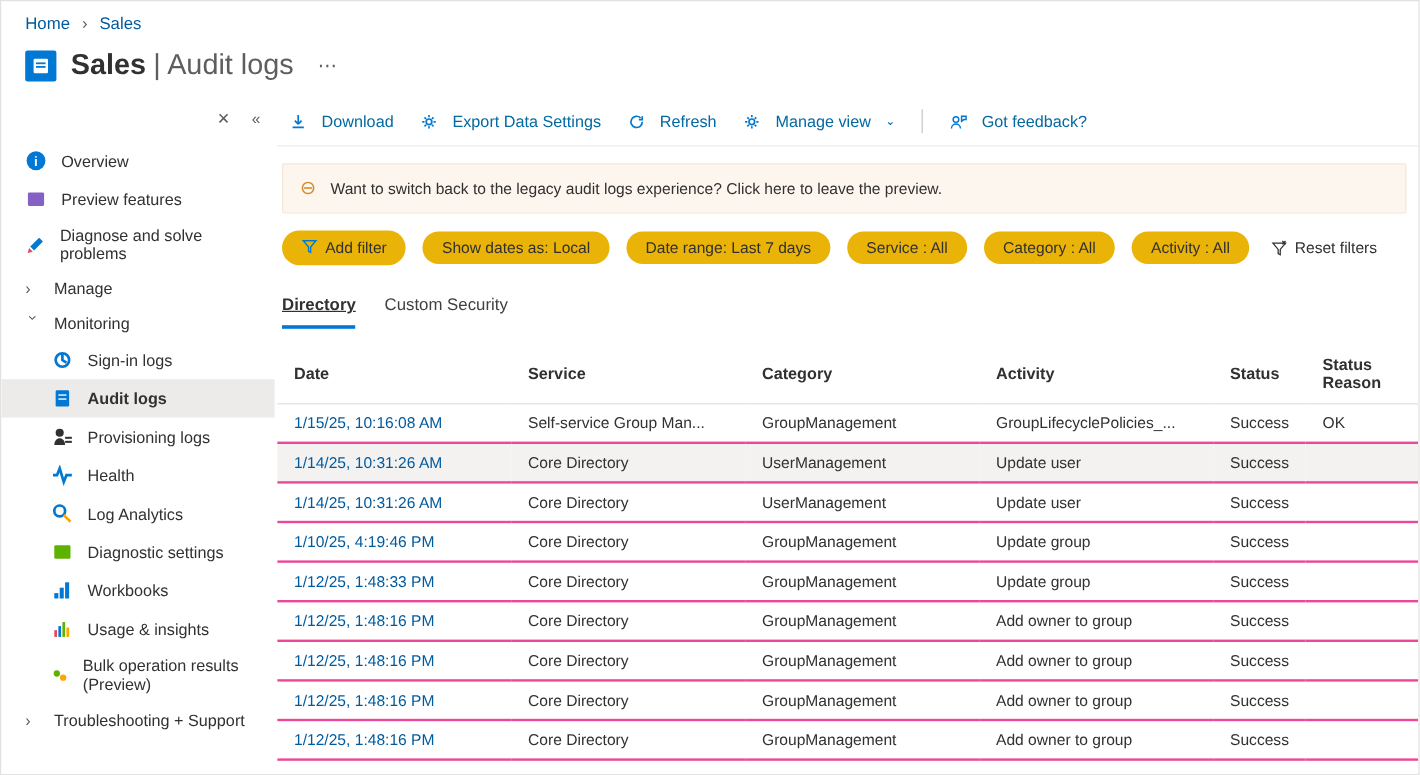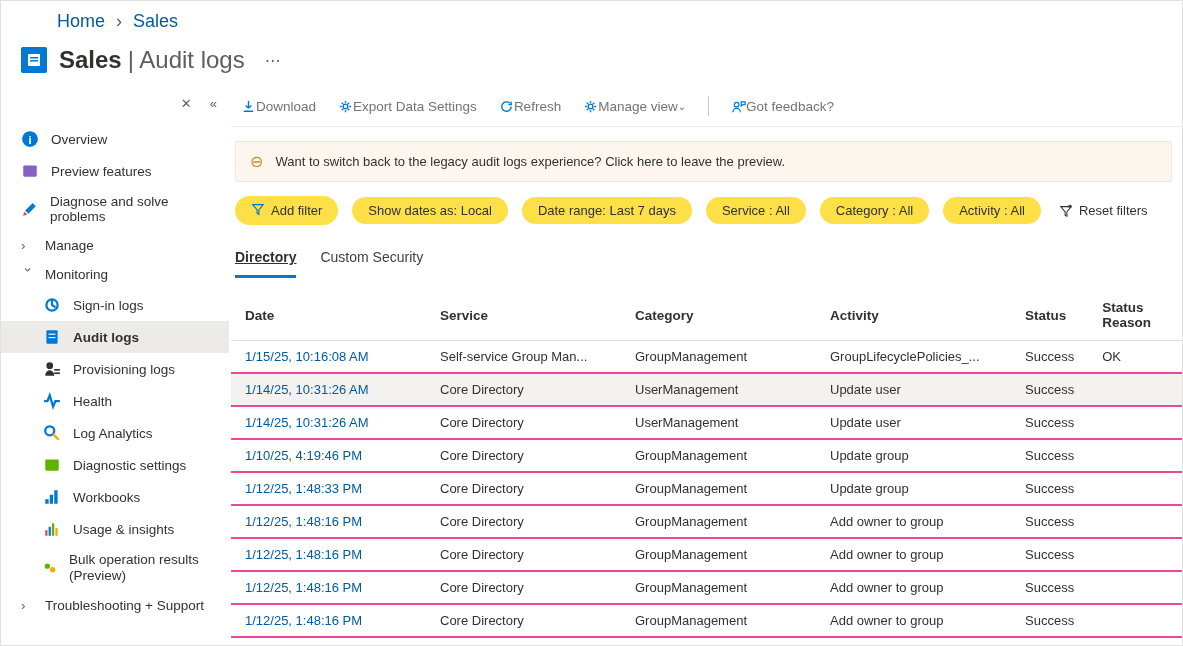--- a/index.html
+++ b/index.html
@@ -1,19 +1,19 @@
 <!DOCTYPE html>
 <html><head>
 <meta charset="utf-8">
 <style>
 * { box-sizing: border-box; margin: 0; padding: 0; }
 body { font-family: "Segoe UI", Arial, sans-serif; font-size: 13px; color: #323130; background: #fff; width: 1183px; height: 646px; border: 1px solid #e1e1e1; overflow: hidden; }
 .container { display: flex; flex-direction: column; height: 100%; }
 
-.breadcrumb { padding: 10px 20px 4px; font-size: 18px; margin-left: 36px; }
+.breadcrumb { padding: 10px 20px 4px; font-size: 14px; }
 .breadcrumb a { color: #005a9e; text-decoration: none; cursor: pointer; }
 .breadcrumb .sep { margin: 0 6px; color: #605e5c; }
 
 .header { display: flex; align-items: center; padding: 10px 20px 18px; }
 .header .app-icon { width: 26px; height: 26px; background: #0078d4; border-radius: 2px; margin-right: 12px; display: flex; align-items: center; justify-content: center;}
 .header .app-icon svg { width:16px; height:16px; }
 .header h1 { font-size: 24px; font-weight: 600; }
 .header .subtitle { font-size: 24px; font-weight: 400; color: #605e5c; margin-left: 6px; }
 .header .ellipsis { margin-left: 20px; color: #605e5c; font-size: 16px; cursor: pointer; }
 
@@ -25,30 +25,30 @@
 .side-item { display: flex; align-items: center; padding: 7px 12px 7px 20px; cursor: pointer; font-size: 13.5px; }
 .side-item.selected { background: #edebe9; font-weight: 600; }
 .side-item .icon { width: 18px; height: 18px; margin-right: 12px; display: flex; align-items: center; justify-content: center; }
 .side-item.child { padding-left: 42px; }
 .side-header { display: flex; align-items: center; padding: 7px 12px 7px 20px; cursor: pointer; font-size: 13.5px; }
 .side-header .chev { width: 14px; margin-right: 10px; color: #605e5c; }
 
 .main { flex: 1; display: flex; flex-direction: column; overflow: hidden; padding-left: 2px;}
 
 .toolbar { display: flex; align-items: center; padding: 4px 10px 10px; gap: 22px; border-bottom: 1px solid #edebe9; }
-.tool-btn { display: flex; align-items: center; gap: 0; color: #737373; cursor: pointer; font-size: 13.5px; }
+.tool-btn { display: flex; align-items: center; gap: 12px; color: #0369a1; cursor: pointer; font-size: 13.5px; }
 .tool-btn .ic { color: #0078d4; display:flex; align-items:center;}
 .tool-btn .ic svg { width:15px; height:15px;}
 .tool-divider { width: 1px; height: 20px; background: #c8c6c4; }
 
 .notice { margin: 14px 10px 14px 4px; padding: 10px 14px; background: #fdf6ef; border: 1px solid #f3e6d6; border-radius: 2px; display: flex; align-items: center; gap: 12px; font-size: 13px; }
 .notice .ic { color: #d18b2c; font-size: 16px; }
 
 .filters { display: flex; align-items: center; gap: 14px; padding: 0 10px 14px 4px; flex-wrap: wrap;}
-.chip { background: #fde047; border-radius: 16px; padding: 6px 16px; font-size: 13px; cursor: pointer; display: flex; align-items: center; gap: 6px; }
+.chip { background: #eab308; border-radius: 16px; padding: 6px 16px; font-size: 13px; cursor: pointer; display: flex; align-items: center; gap: 6px; }
 .reset-filters { display: flex; align-items: center; gap: 6px; cursor: pointer; font-size: 13px; margin-left: 4px;}
 .reset-filters .ic { display:flex; }
 
 .tabs { display: flex; gap: 24px; padding: 4px 14px 0 4px; border-bottom: none; }
 .tab { padding: 6px 0 10px; cursor: pointer; font-size: 14px; }
 .tab.active { font-weight: 600; border-bottom: 3px solid #0078d4; color: #323130; text-decoration: underline;}
 .tab:not(.active) { color: #404040; }
 
 .table-wrap { flex: 1; overflow: auto; padding-top: 12px; }
 table { width: 100%; border-collapse: collapse; }

